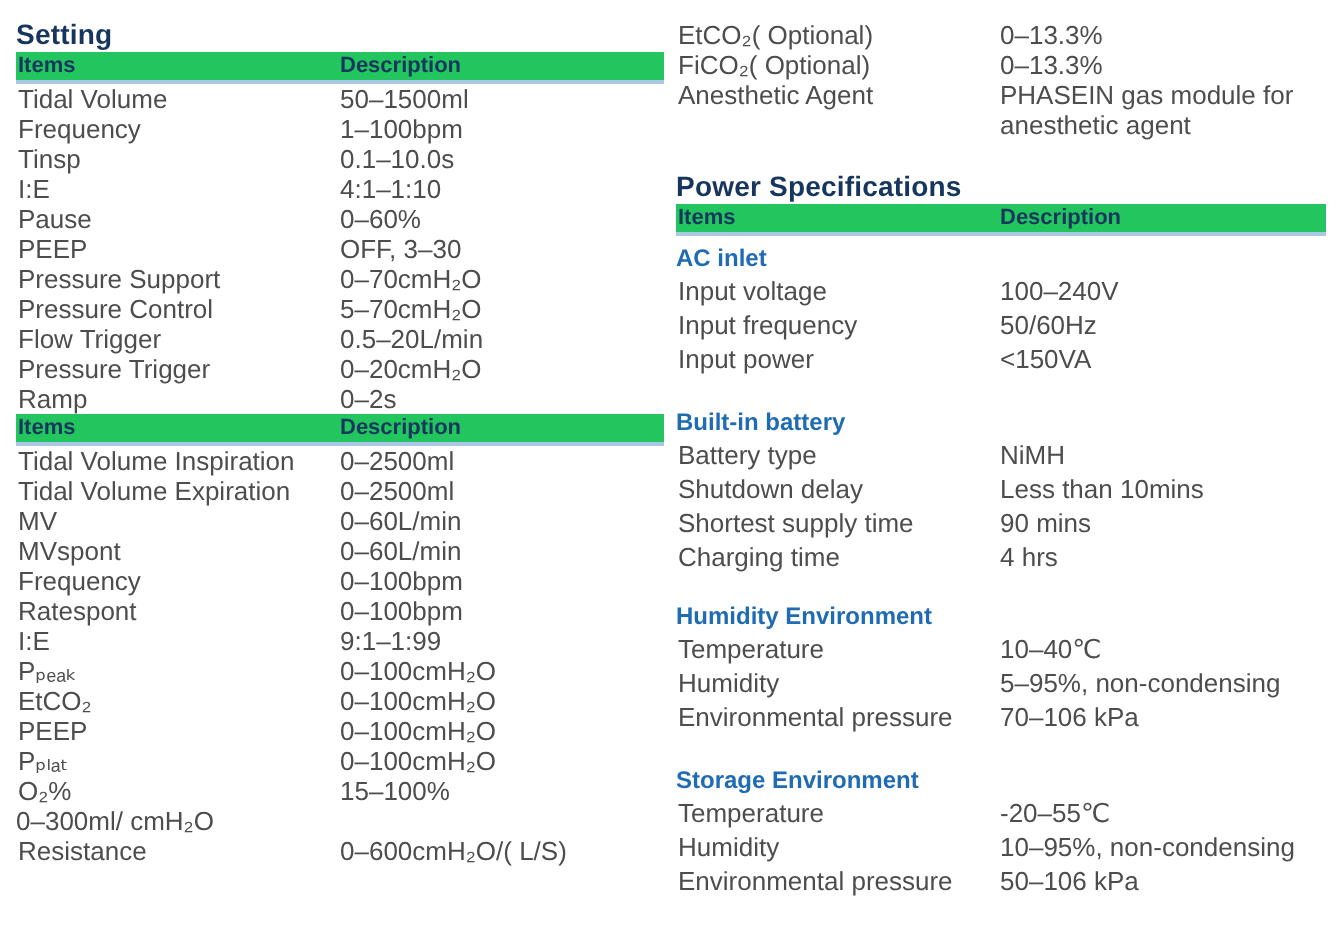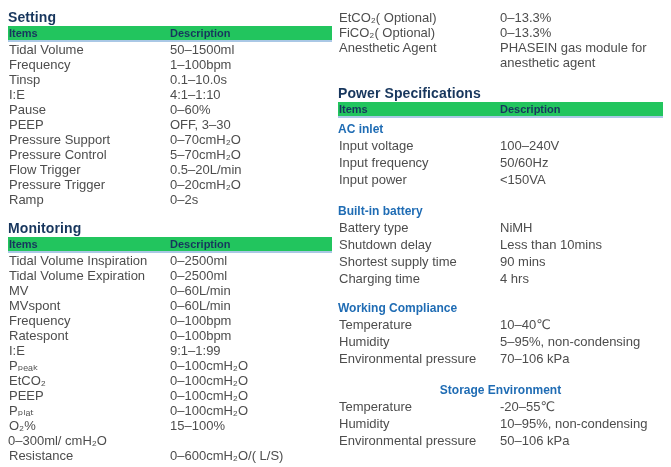--- a/index.html
+++ b/index.html
@@ -35,21 +35,21 @@
   .ci { width:162px; flex-shrink:0; padding-left:1px; }
   .cd { flex:1; }
 
   .grp-title {
     font-size:12px; font-weight:bold; color:#1f6cb4;
     line-height:16px;
   }
   .grp-first  { margin-top:3px; }
   .grp-batt   { margin-top:15px; }
   .grp-work   { margin-top:13px; }
-  .grp-store  { margin-top:15px;text-align:center; }
+  .grp-store  { margin-top:15px; }
 
   .top-rows { margin-top:10px; }
 </style>
 </head>
 <body>
 
 <div class="col col-left">
 
   <div class="section-title t-setting">Setting</div>
   <div class="thead">
@@ -96,21 +96,20 @@
     <div class="row">
         <span class="ci">Pressure Trigger</span>
         <span class="cd">0–20cmH₂O</span>
       </div>
     <div class="row">
         <span class="ci">Ramp</span>
         <span class="cd">0–2s</span>
       </div>
   </div>
 
-  <div class="section-title t-monitoring">Monitoring</div>
   <div class="thead">
     <span class="ci">Items</span>
     <span class="cd">Description</span>
   </div>
   <div>
     <div class="row">
         <span class="ci">Tidal Volume Inspiration</span>
         <span class="cd">0–2500ml</span>
       </div>
     <div class="row">
@@ -220,21 +219,21 @@
         <span class="ci">Shortest supply time</span>
         <span class="cd">90 mins</span>
       </div>
     <div class="row">
         <span class="ci">Charging time</span>
         <span class="cd">4 hrs</span>
       </div>
   </div>
 
   <div class="grp">
-    <div class="grp-title grp-work">Working Compliance</div>
+    <div class="grp-title grp-work">Humidity Environment</div>
     <div class="row">
         <span class="ci">Temperature</span>
         <span class="cd">10–40℃</span>
       </div>
     <div class="row">
         <span class="ci">Humidity</span>
         <span class="cd">5–95%, non-condensing</span>
       </div>
     <div class="row">
         <span class="ci">Environmental pressure</span>

